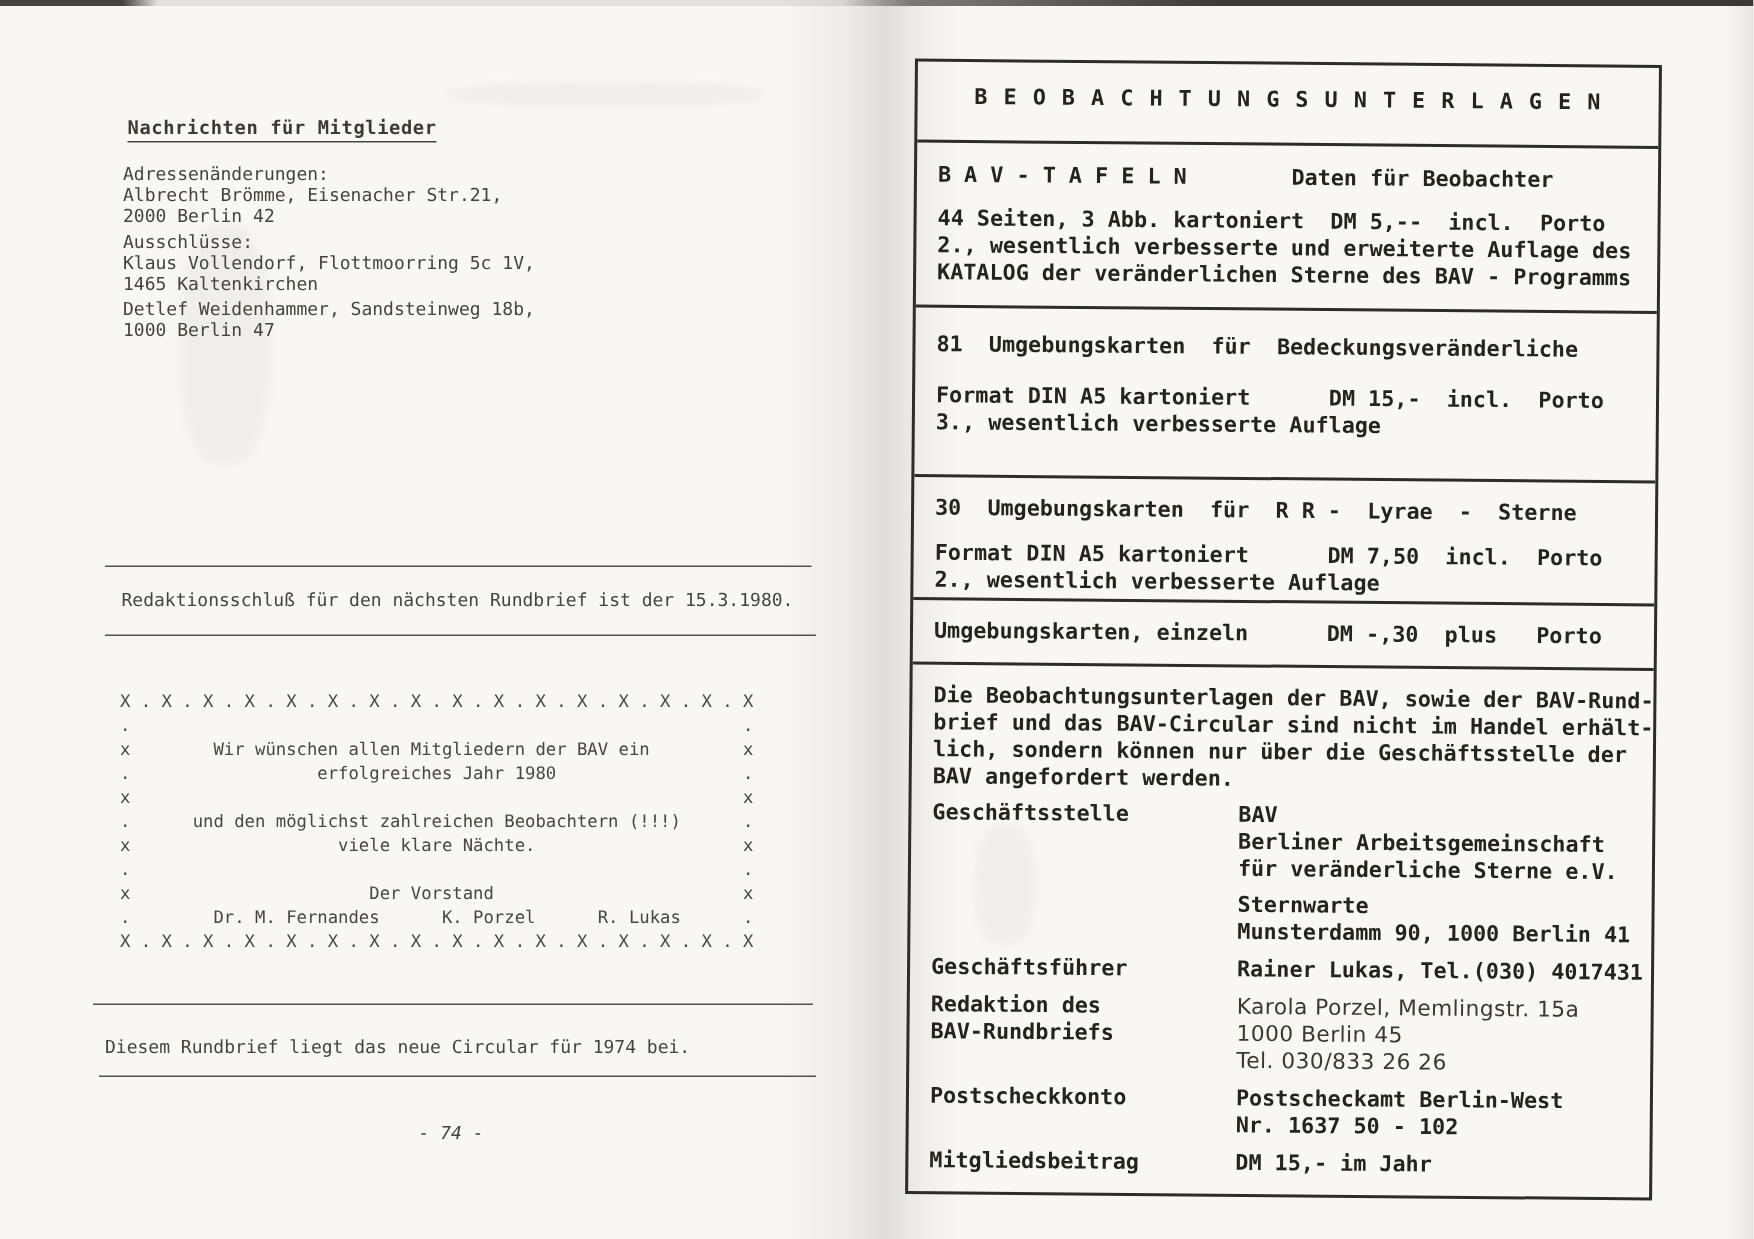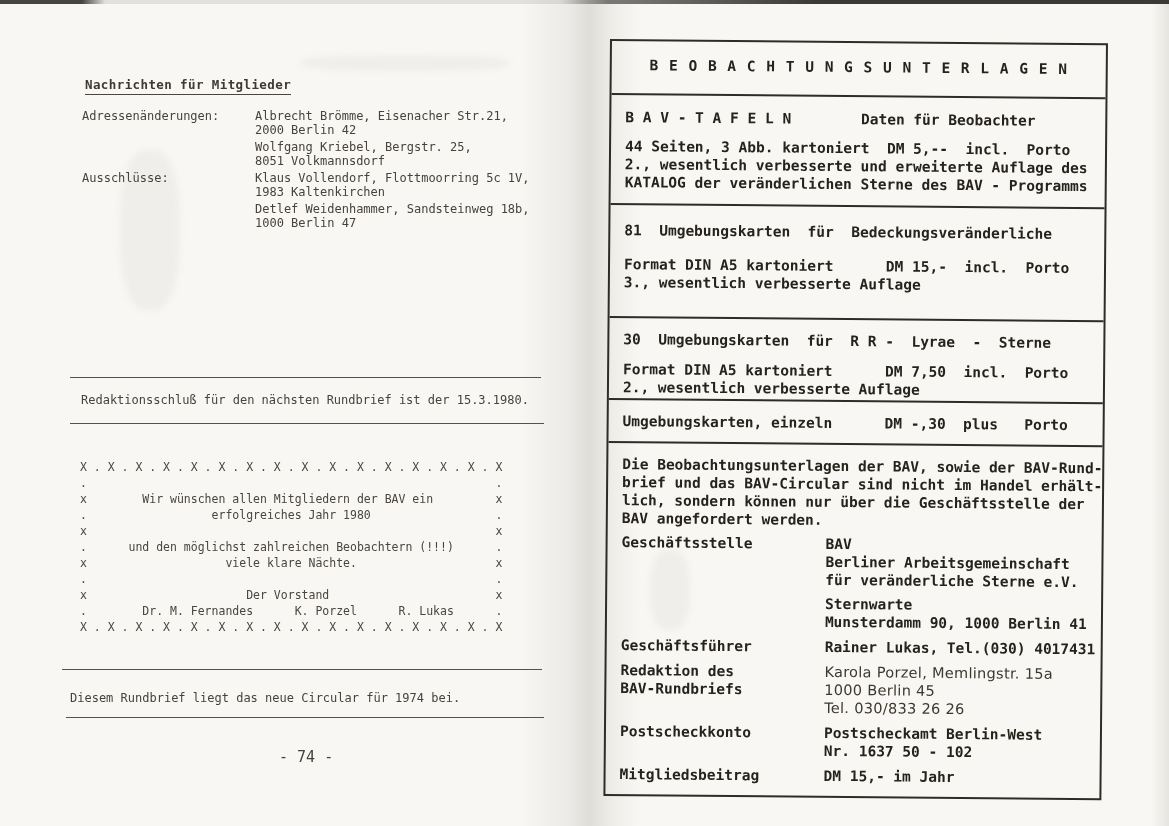--- a/index.html
+++ b/index.html
@@ -31,33 +31,33 @@
   .smudge.a{left:300px;top:55px;width:210px;height:16px;}
   .smudge.b{left:120px;top:150px;width:60px;height:160px;}
   .smudge.c{left:650px;top:550px;width:40px;height:80px;}
   
   .page-left{position:absolute;left:0;top:0;width:556px;height:826px;color:#47433c;}
   .lp-heading{
     position:absolute;left:85px;top:77px;font-size:12.5px;font-weight:bold;
     letter-spacing:.4px;color:#3e3a33;border-bottom:1.6px solid #4a463f;padding-bottom:2px;text-align:right;
   }
   .member-groups{position:absolute;left:82px;top:109px;width:470px;}
-  .member-row{display:flex;align-items:flex-start;}
+  .member-row{display:flex;align-items:flex-start;flex-direction:column;}
   .member-label{width:173px;flex:none;font-size:12px;line-height:14px;white-space:pre;}
   .member-entries{flex:1;}
   .member-entries pre{font-size:12px;line-height:14px;margin-bottom:3px;white-space:pre;}
   .rule{position:absolute;height:0;border-top:1.6px solid #56524a;}
   .rule1{left:70px;top:377px;width:471px;}
   .rule2{left:70px;top:423px;width:474px;}
   .rule3{left:62px;top:669px;width:480px;}
   .rule4{left:66px;top:717px;width:478px;}
   .deadline-note{position:absolute;left:81px;top:393px;font-size:12px;white-space:pre;}
   .wish-box{position:absolute;left:80px;top:459px;font-size:11.5px;line-height:16px;white-space:pre;color:#4a463f;}
   .circular-note{position:absolute;left:70px;top:691px;font-size:12px;white-space:pre;}
-  .page-number{position:absolute;left:279px;top:748px;font-size:15px;white-space:pre;}
+  .page-number{position:absolute;left:279px;top:748px;font-size:12px;white-space:pre;font-style:italic;}
   
   .page-right{
     position:absolute;left:610px;top:39px;width:498px;height:757px;
     transform:rotate(.5deg);transform-origin:0 0;color:#26231d;
   }
   .rp-box{
     box-sizing:border-box;width:100%;height:100%;
     border:2px solid #2e2c27;display:flex;flex-direction:column;
     font-weight:bold;font-size:14.5px;
   }
@@ -97,29 +97,27 @@
 <section class="page-left">
 
   <div class="lp-heading">Nachrichten für Mitglieder</div>
 
   <div class="member-groups">
     <div class="member-row">
       <div class="member-label">Adressenänderungen:</div>
       <div class="member-entries">
         <pre>Albrecht Brömme, Eisenacher Str.21,
 2000 Berlin 42</pre>
-        <pre>Wolfgang Kriebel, Bergstr. 25,
-8051 Volkmannsdorf</pre>
       </div>
     </div>
     <div class="member-row">
       <div class="member-label">Ausschlüsse:</div>
       <div class="member-entries">
         <pre>Klaus Vollendorf, Flottmoorring 5c 1V,
-1983 Kaltenkirchen</pre>
+1465 Kaltenkirchen</pre>
         <pre>Detlef Weidenhammer, Sandsteinweg 18b,
 1000 Berlin 47</pre>
       </div>
     </div>
   </div>
 
   <div class="rule rule1"></div>
   <div class="deadline-note">Redaktionsschluß für den nächsten Rundbrief ist der 15.3.1980.</div>
   <div class="rule rule2"></div>
 

